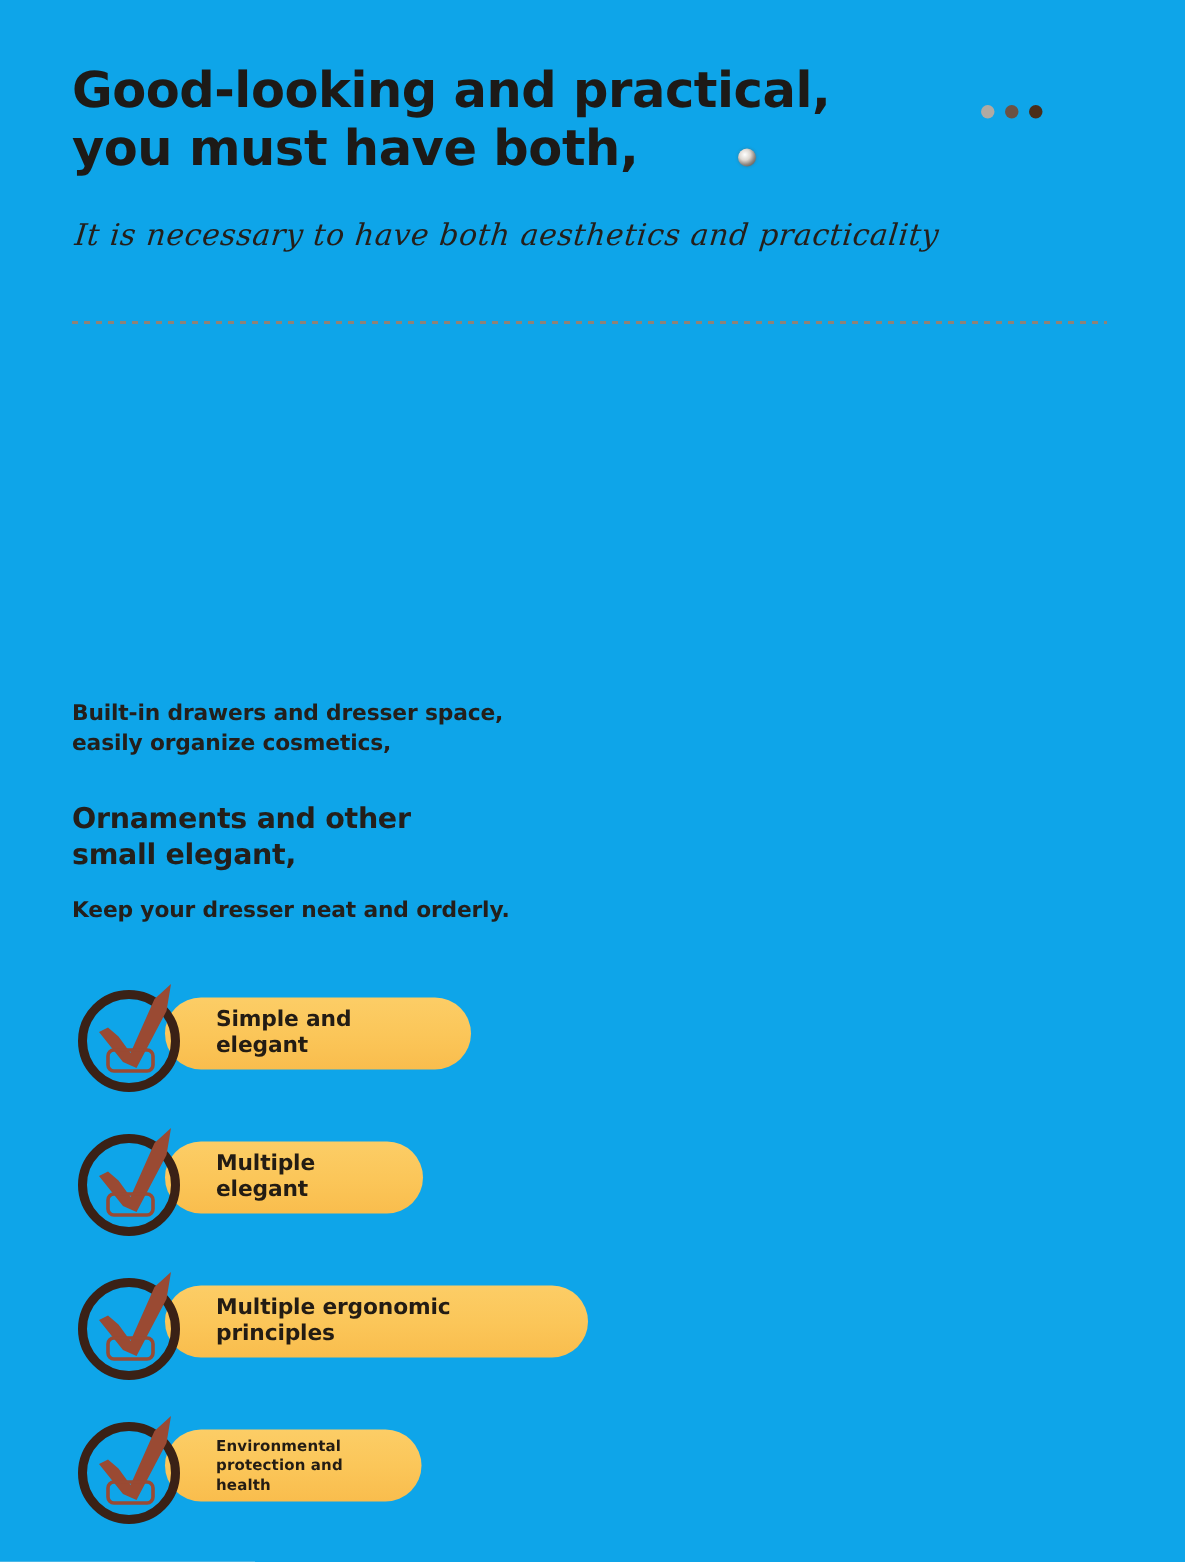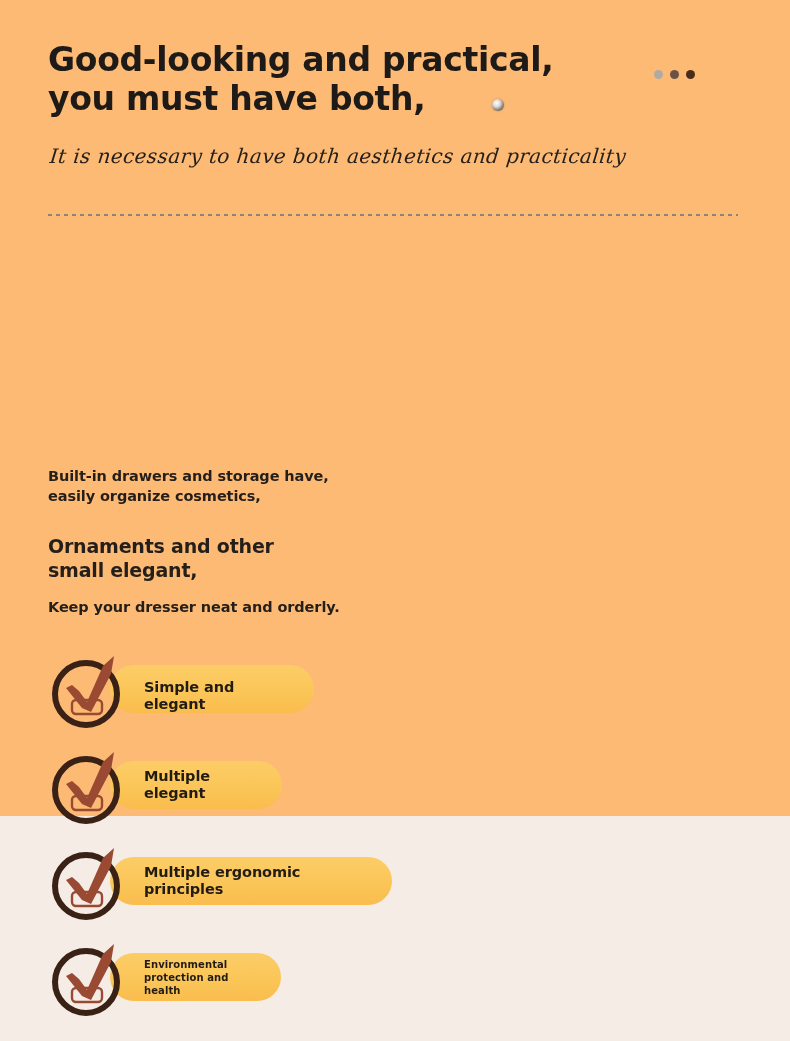--- a/index.html
+++ b/index.html
@@ -12,22 +12,22 @@
     background: #f4ece5;
     font-family: "Liberation Sans", sans-serif;
     color: #2b2622;
     overflow: hidden;
     position: relative;
   }
 
   .page {
     position: relative;
     width: 790px;
-    height: 816px;
-    background: #fdba74;
+    height: 1041px;
+    background: #0ea5e9;
   }
 
   
   .header {
     position: absolute;
     left: 48px;
     top: 40px;
     width: 694px;
   }
 
@@ -173,21 +173,21 @@
     top: 11px;
     height: 48px;
     border-radius: 24px;
     background: linear-gradient(180deg, #fccd66 0%, #fbc659 52%, #f9bd4d 100%);
     display: flex;
     align-items: center;
     padding-left: 34px;
     padding-right: 26px;
     box-sizing: border-box;
   }
-  .pill-w1 { width: 204px; align-items: flex-end; }
+  .pill-w1 { width: 204px; }
   .pill-w2 { width: 172px; }
   .pill-w3 { width: 282px; }
   .pill-w4 { width: 171px; }
 
   .pill-label {
     font-family: "DejaVu Sans", sans-serif;
     font-weight: bold;
     font-size: 14.5px;
     line-height: 17px;
     color: #231c14;
@@ -226,21 +226,21 @@
   </div>
 
   <div class="grommet"></div>
 
   <div class="subtitle">It is necessary to have both aesthetics and practicality</div>
 
   <div class="divider"></div>
 
 
   <div class="block block-b">
-    <p class="line line-body">Built-in drawers and storage have,
+    <p class="line line-body">Built-in drawers and dresser space,
 easily organize cosmetics,</p>
     <p class="line line-big gap-28">Ornaments and other
 small elegant,</p>
     <p class="line line-body gap-16">Keep your dresser neat and orderly.</p>
   </div>
 
   <div class="features">
 
     <div class="feature-row">
       <div class="pill pill-w1">

